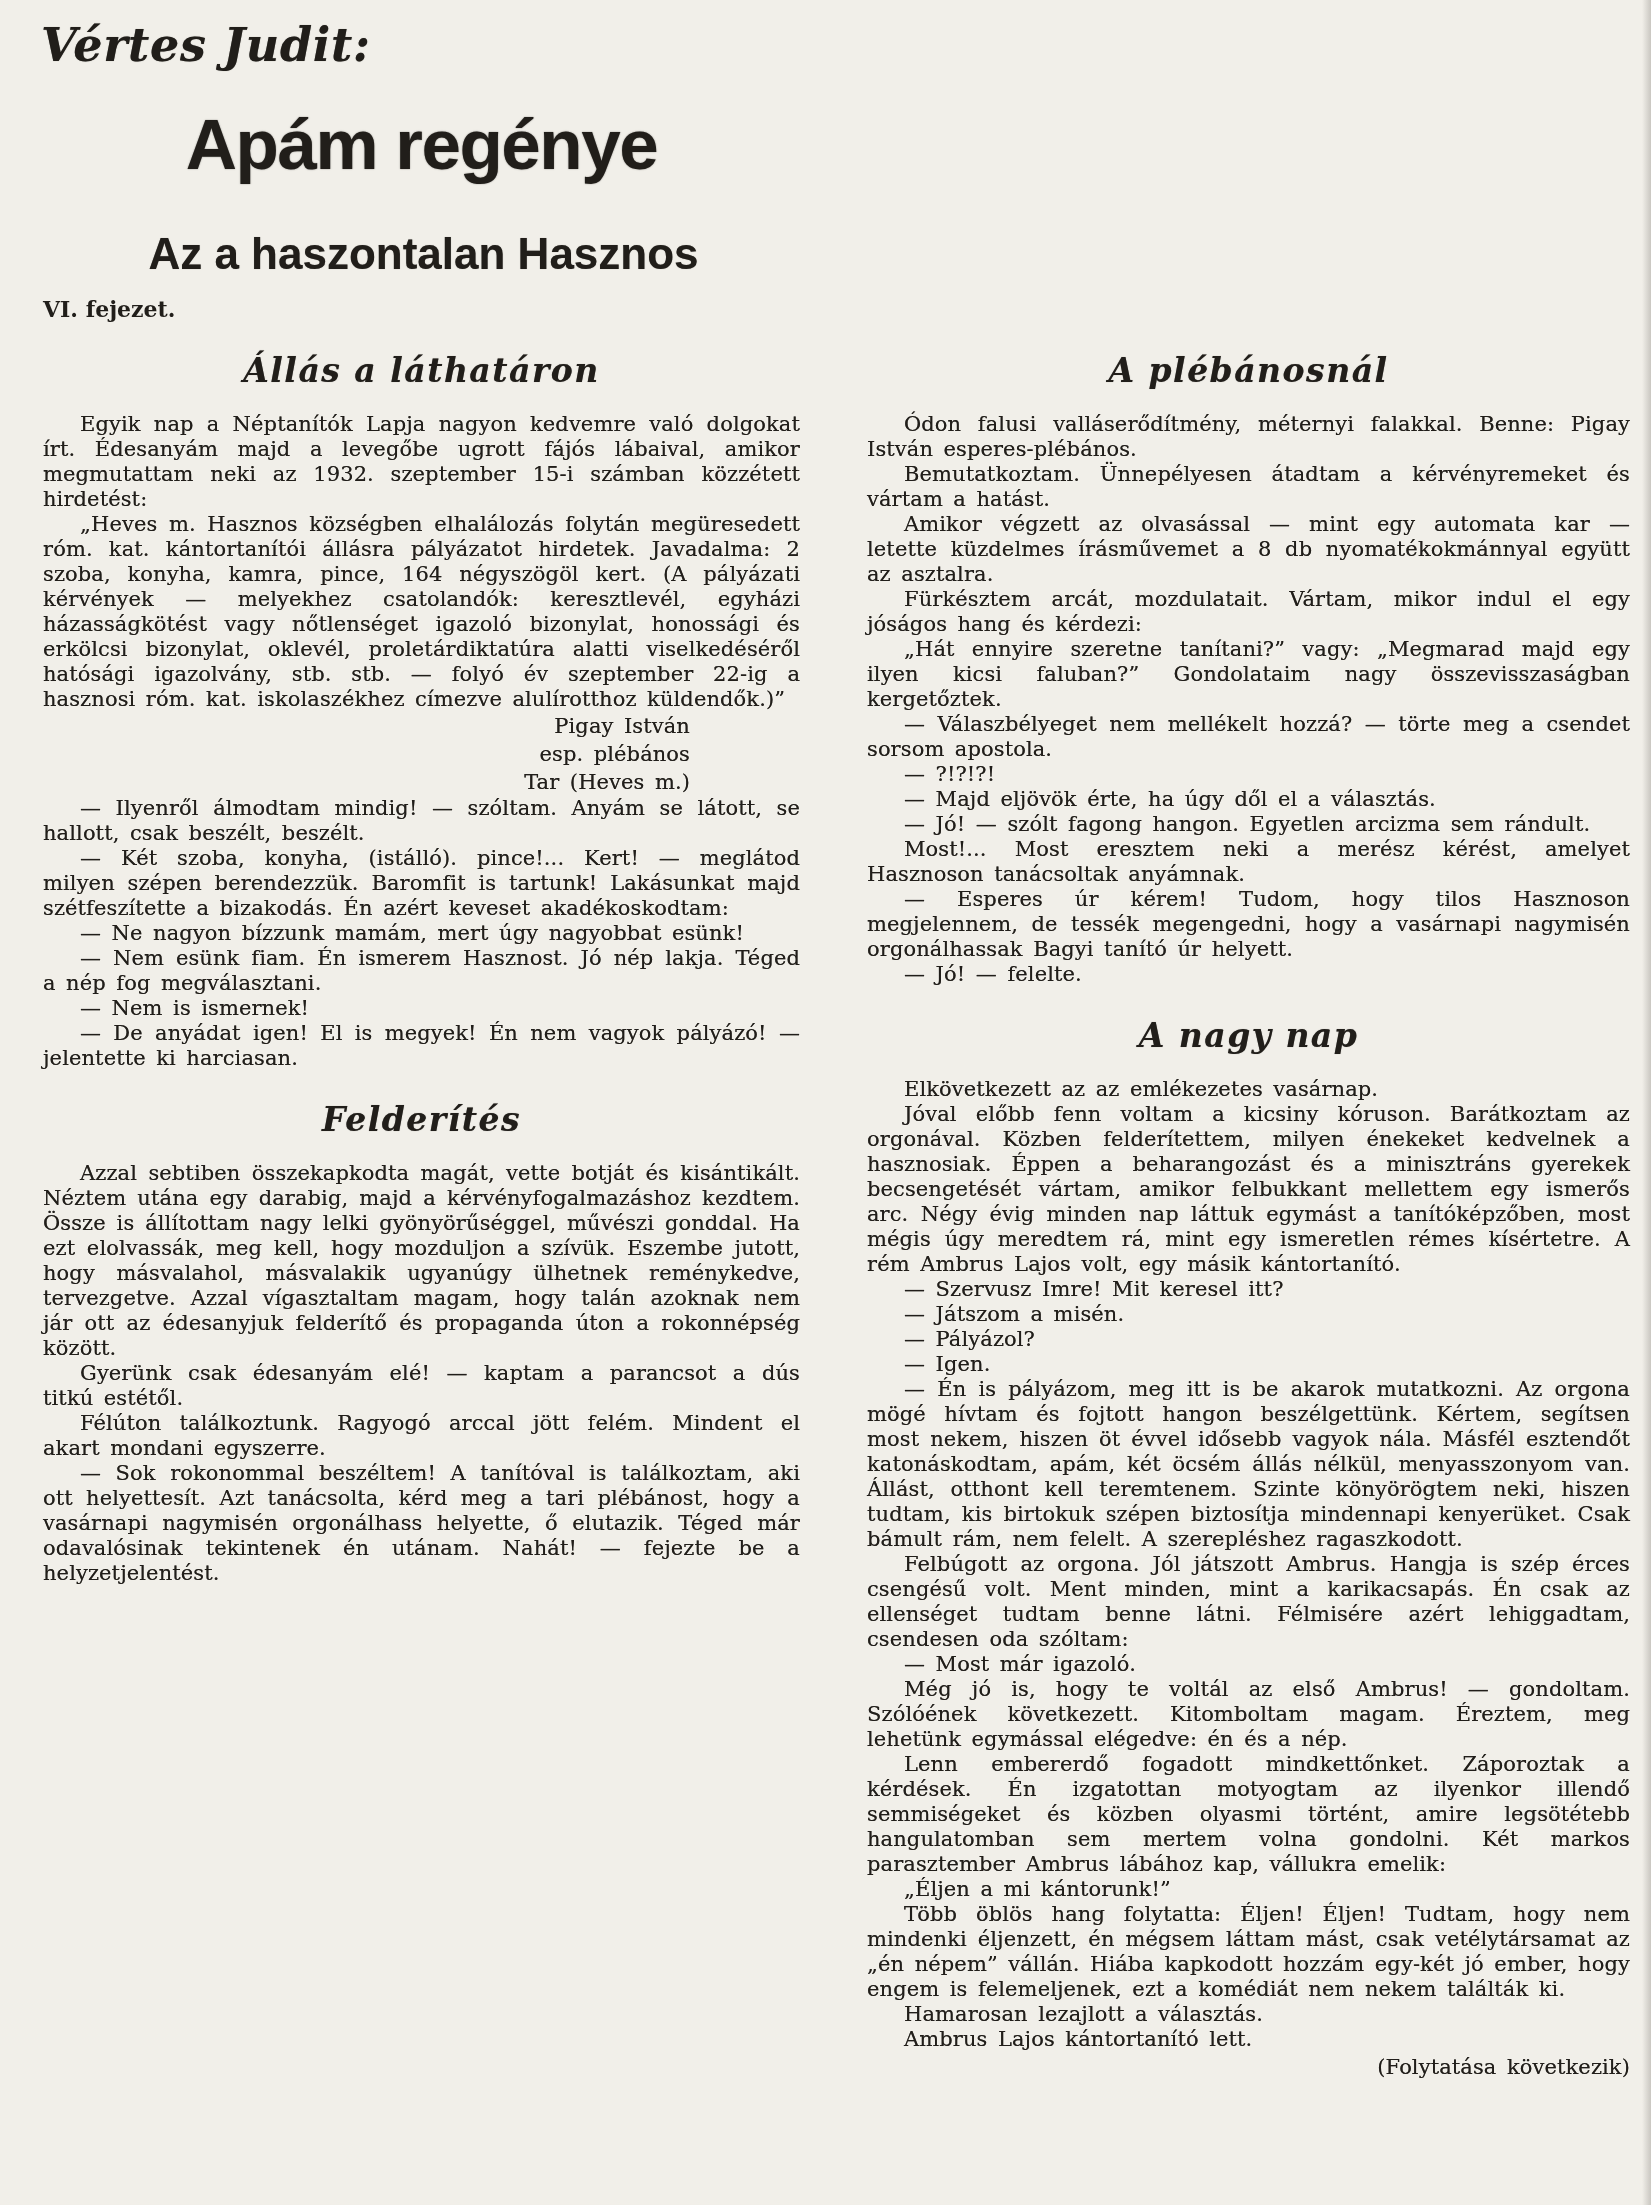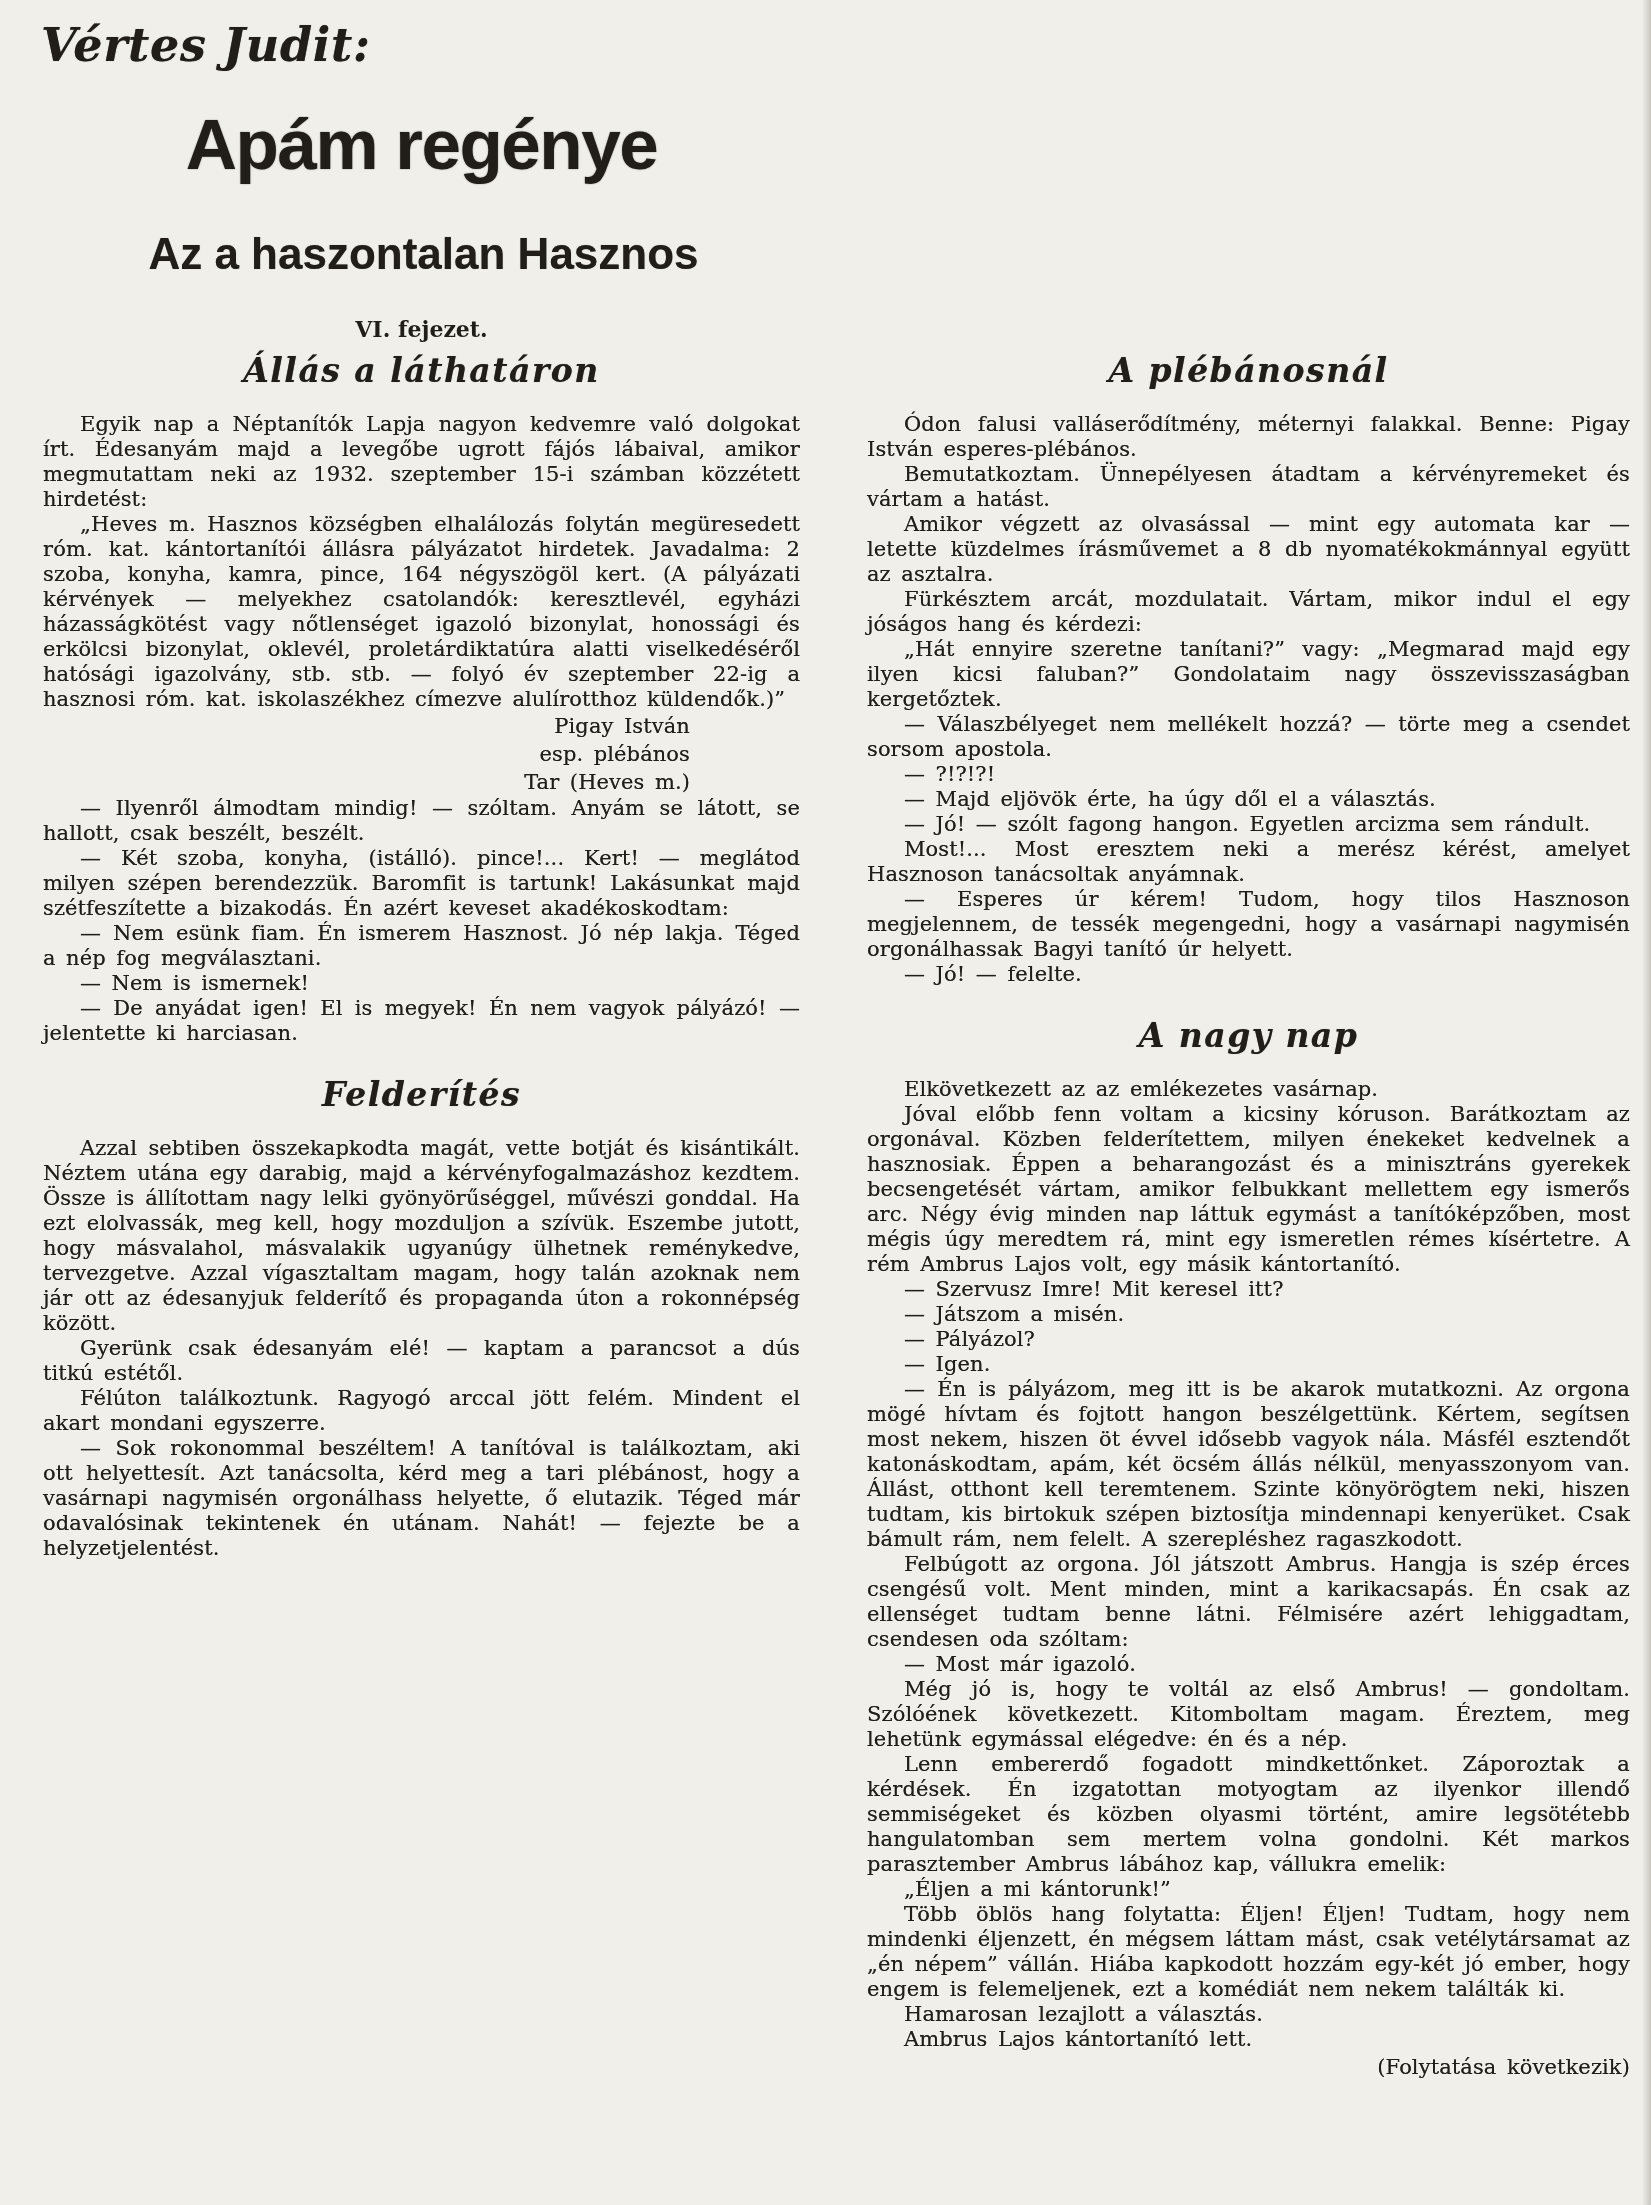--- a/index.html
+++ b/index.html
@@ -32,22 +32,21 @@
   }
   .subtitle {
     position: absolute; left: 45px; top: 232px; width: 757px;
     text-align: center;
     font-family: "Liberation Sans", sans-serif;
     font-weight: bold; font-size: 44px; line-height: 1;
     text-shadow: 0 0 0.7px rgba(33,30,26,0.55);
   }
   .chapter {
     position: absolute; left: 43px; top: 296px; width: 757px;
-    text-align: center;
-    font-size: 22px; font-weight: bold; margin-top: 20px;
+    font-size: 22px; font-weight: bold;
   }
   .col { position: absolute; top: 344px; }
   .col-left  { left: 43px;   width: 757px; }
   .col-right { left: 867px; width: 763px; }
   .section-heading {
     font-size: 33px; font-style: italic; font-weight: bold;
     text-align: center; letter-spacing: 1.5px;
     margin: 29px 0 22px;
     text-shadow: 0 0 0.7px rgba(33,30,26,0.6);
   }
@@ -77,20 +76,21 @@
   <div class="chapter">VI. fejezet.</div>
   <div class="col col-left">
       <h2 class="section-heading">Állás a láthatáron</h2>
       <p class="para">Egyik nap a Néptanítók Lapja nagyon kedvemre való dolgokat írt. Édesanyám majd a levegőbe ugrott fájós lábaival, amikor megmutattam neki az 1932. szeptember 15-i számban közzétett hirdetést:</p>
       <p class="para">„Heves m. Hasznos községben elhalálozás folytán megüresedett róm. kat. kántortanítói állásra pályázatot hirdetek. Javadalma: 2 szoba, konyha, kamra, pince, 164 négyszögöl kert. (A pályázati kérvények — melyekhez csatolandók: keresztlevél, egyházi házasságkötést vagy nőtlenséget igazoló bizonylat, honossági és erkölcsi bizonylat, oklevél, proletárdiktatúra alatti viselkedéséről hatósági igazolvány, stb. stb. — folyó év szeptember 22-ig a hasznosi róm. kat. iskolaszékhez címezve alulírotthoz küldendők.)”</p>
       <p class="para sig">Pigay István</p>
       <p class="para sig">esp. plébános</p>
       <p class="para sig">Tar (Heves m.)</p>
       <p class="para">— Ilyenről álmodtam mindig! — szóltam. Anyám se látott, se hallott, csak beszélt, beszélt.</p>
       <p class="para">— Két szoba, konyha, (istálló). pince!... Kert! — meglátod milyen szépen berendezzük. Baromfit is tartunk! Lakásunkat majd szétfeszítette a bizakodás. Én azért keveset akadékoskodtam:</p>
+      <p class="para">— Ne nagyon bízzunk mamám, mert úgy nagyobbat esünk!</p>
       <p class="para">— Nem esünk fiam. Én ismerem Hasznost. Jó nép lakja. Téged a nép fog megválasztani.</p>
       <p class="para">— Nem is ismernek!</p>
       <p class="para">— De anyádat igen! El is megyek! Én nem vagyok pályázó! — jelentette ki harciasan.</p>
       <h2 class="section-heading">Felderítés</h2>
       <p class="para">Azzal sebtiben összekapkodta magát, vette botját és kisántikált. Néztem utána egy darabig, majd a kérvényfogalmazáshoz kezdtem. Össze is állítottam nagy lelki gyönyörűséggel, művészi gonddal. Ha ezt elolvassák, meg kell, hogy mozduljon a szívük. Eszembe jutott, hogy másvalahol, másvalakik ugyanúgy ülhetnek reménykedve, tervezgetve. Azzal vígasztaltam magam, hogy talán azoknak nem jár ott az édesanyjuk felderítő és propaganda úton a rokonnépség között.</p>
       <p class="para">Gyerünk csak édesanyám elé! — kaptam a parancsot a dús titkú estétől.</p>
       <p class="para">Félúton találkoztunk. Ragyogó arccal jött felém. Mindent el akart mondani egyszerre.</p>
       <p class="para">— Sok rokonommal beszéltem! A tanítóval is találkoztam, aki ott helyettesít. Azt tanácsolta, kérd meg a tari plébánost, hogy a vasárnapi nagymisén orgonálhass helyette, ő elutazik. Téged már odavalósinak tekintenek én utánam. Nahát! — fejezte be a helyzetjelentést.</p>
     </div>
   <div class="col col-right">

